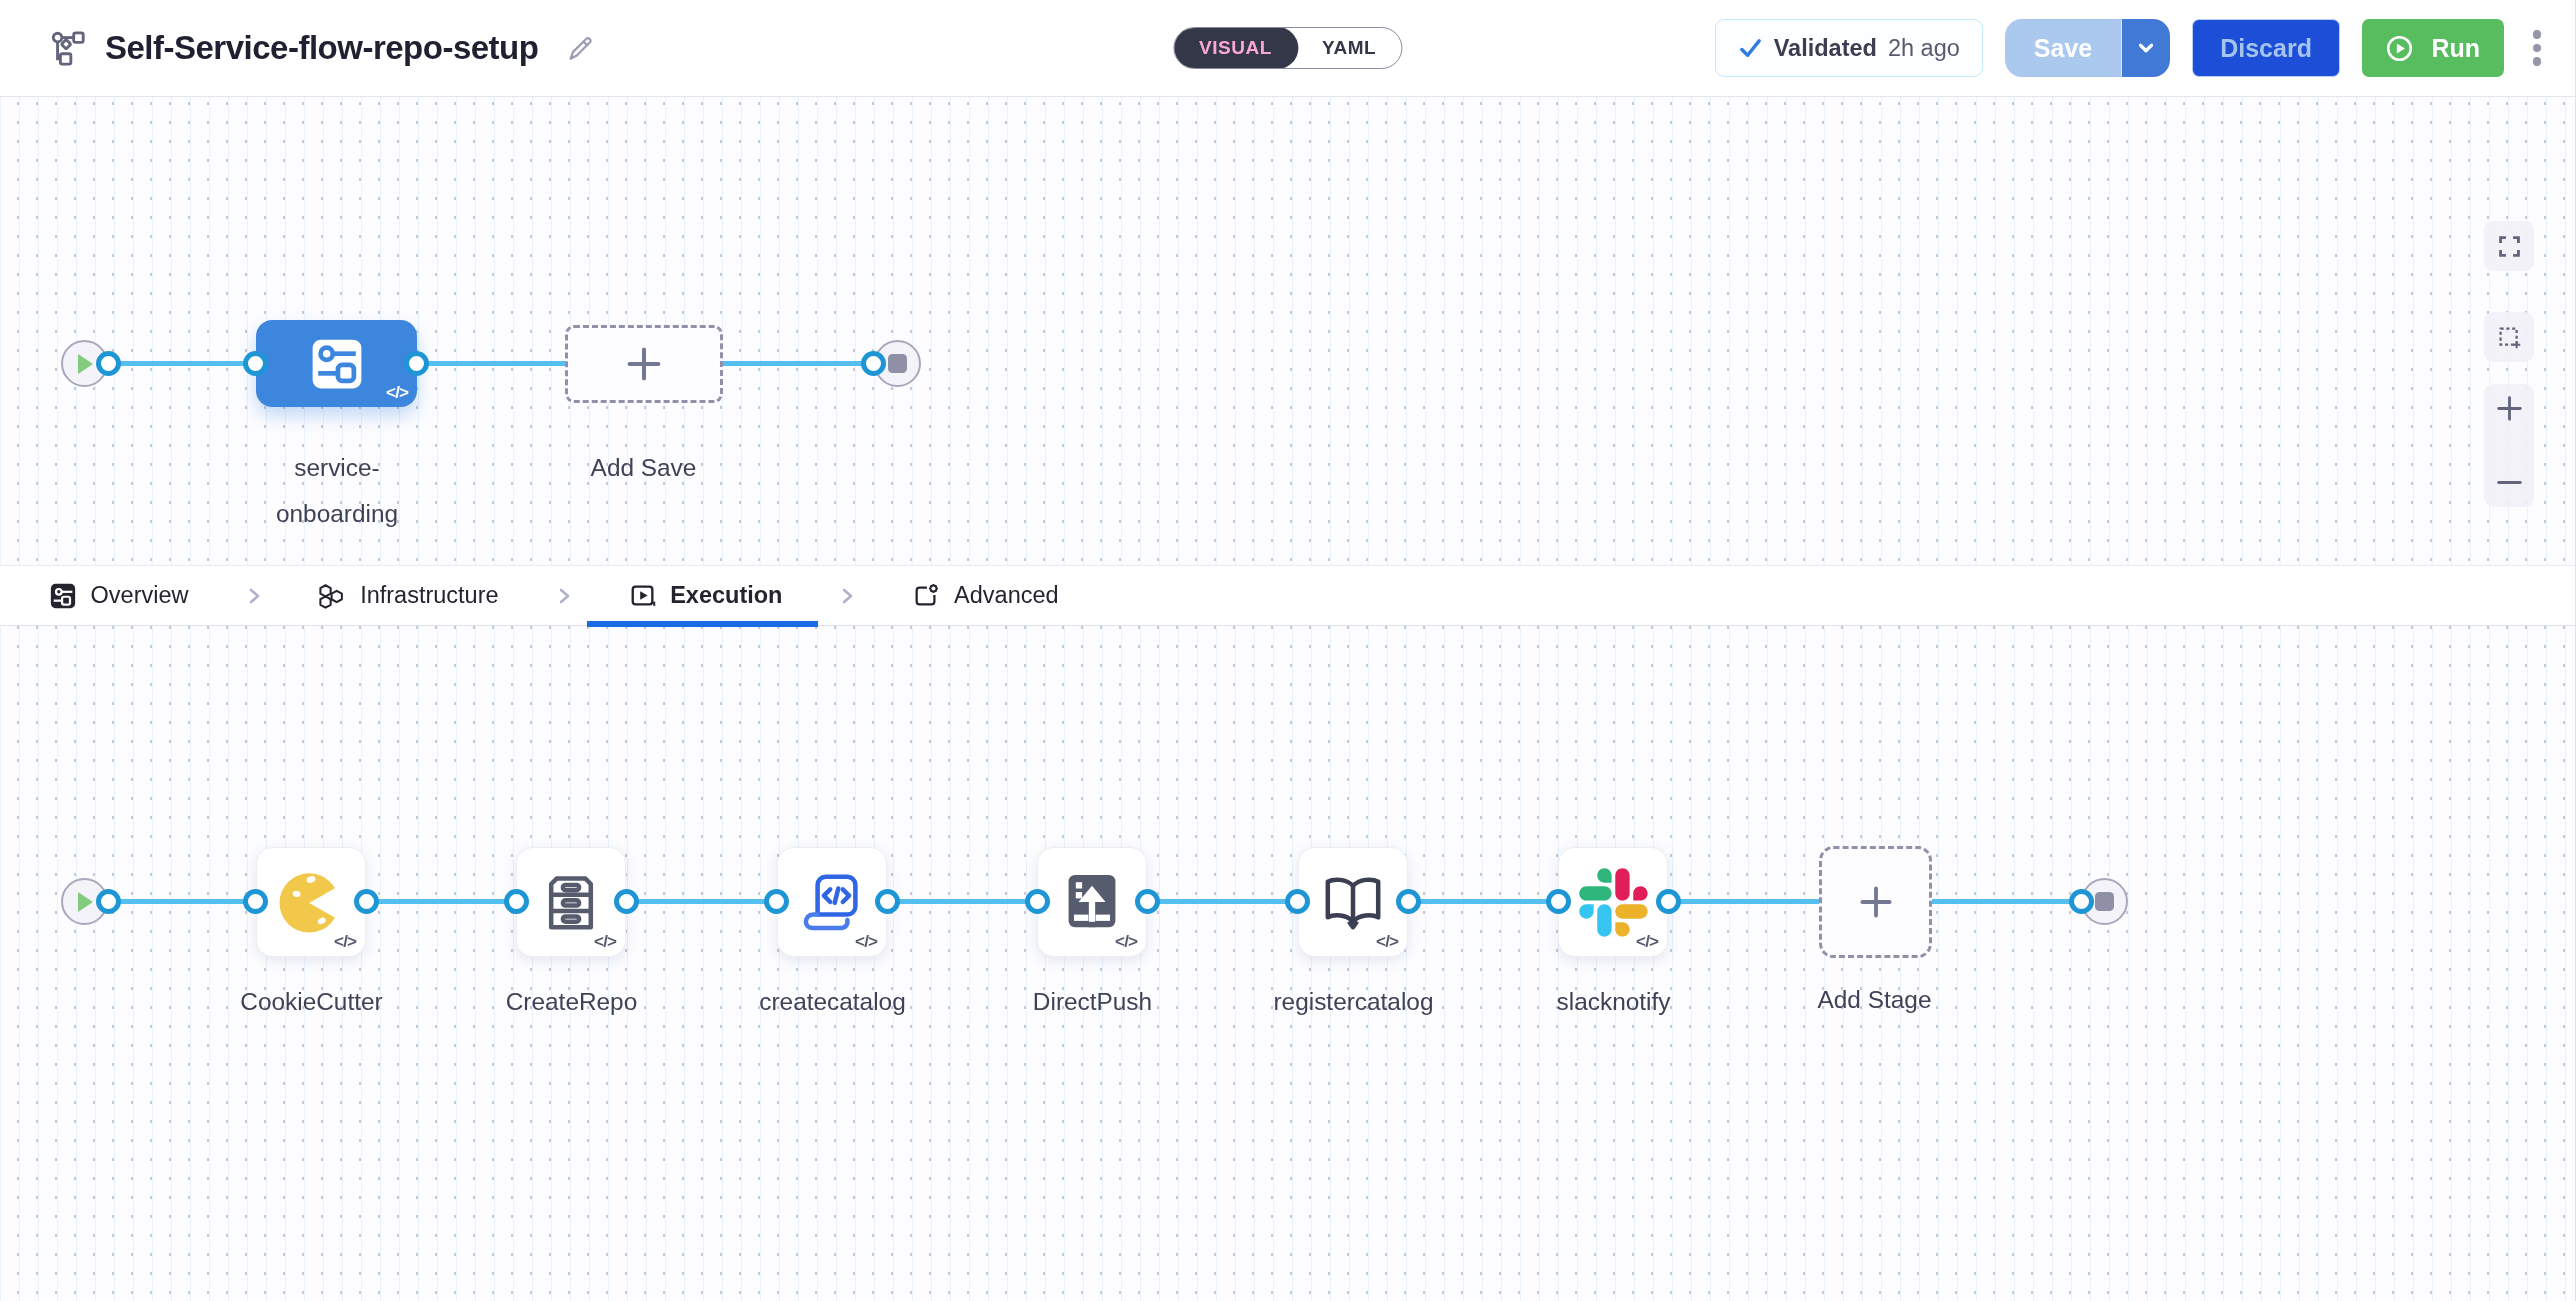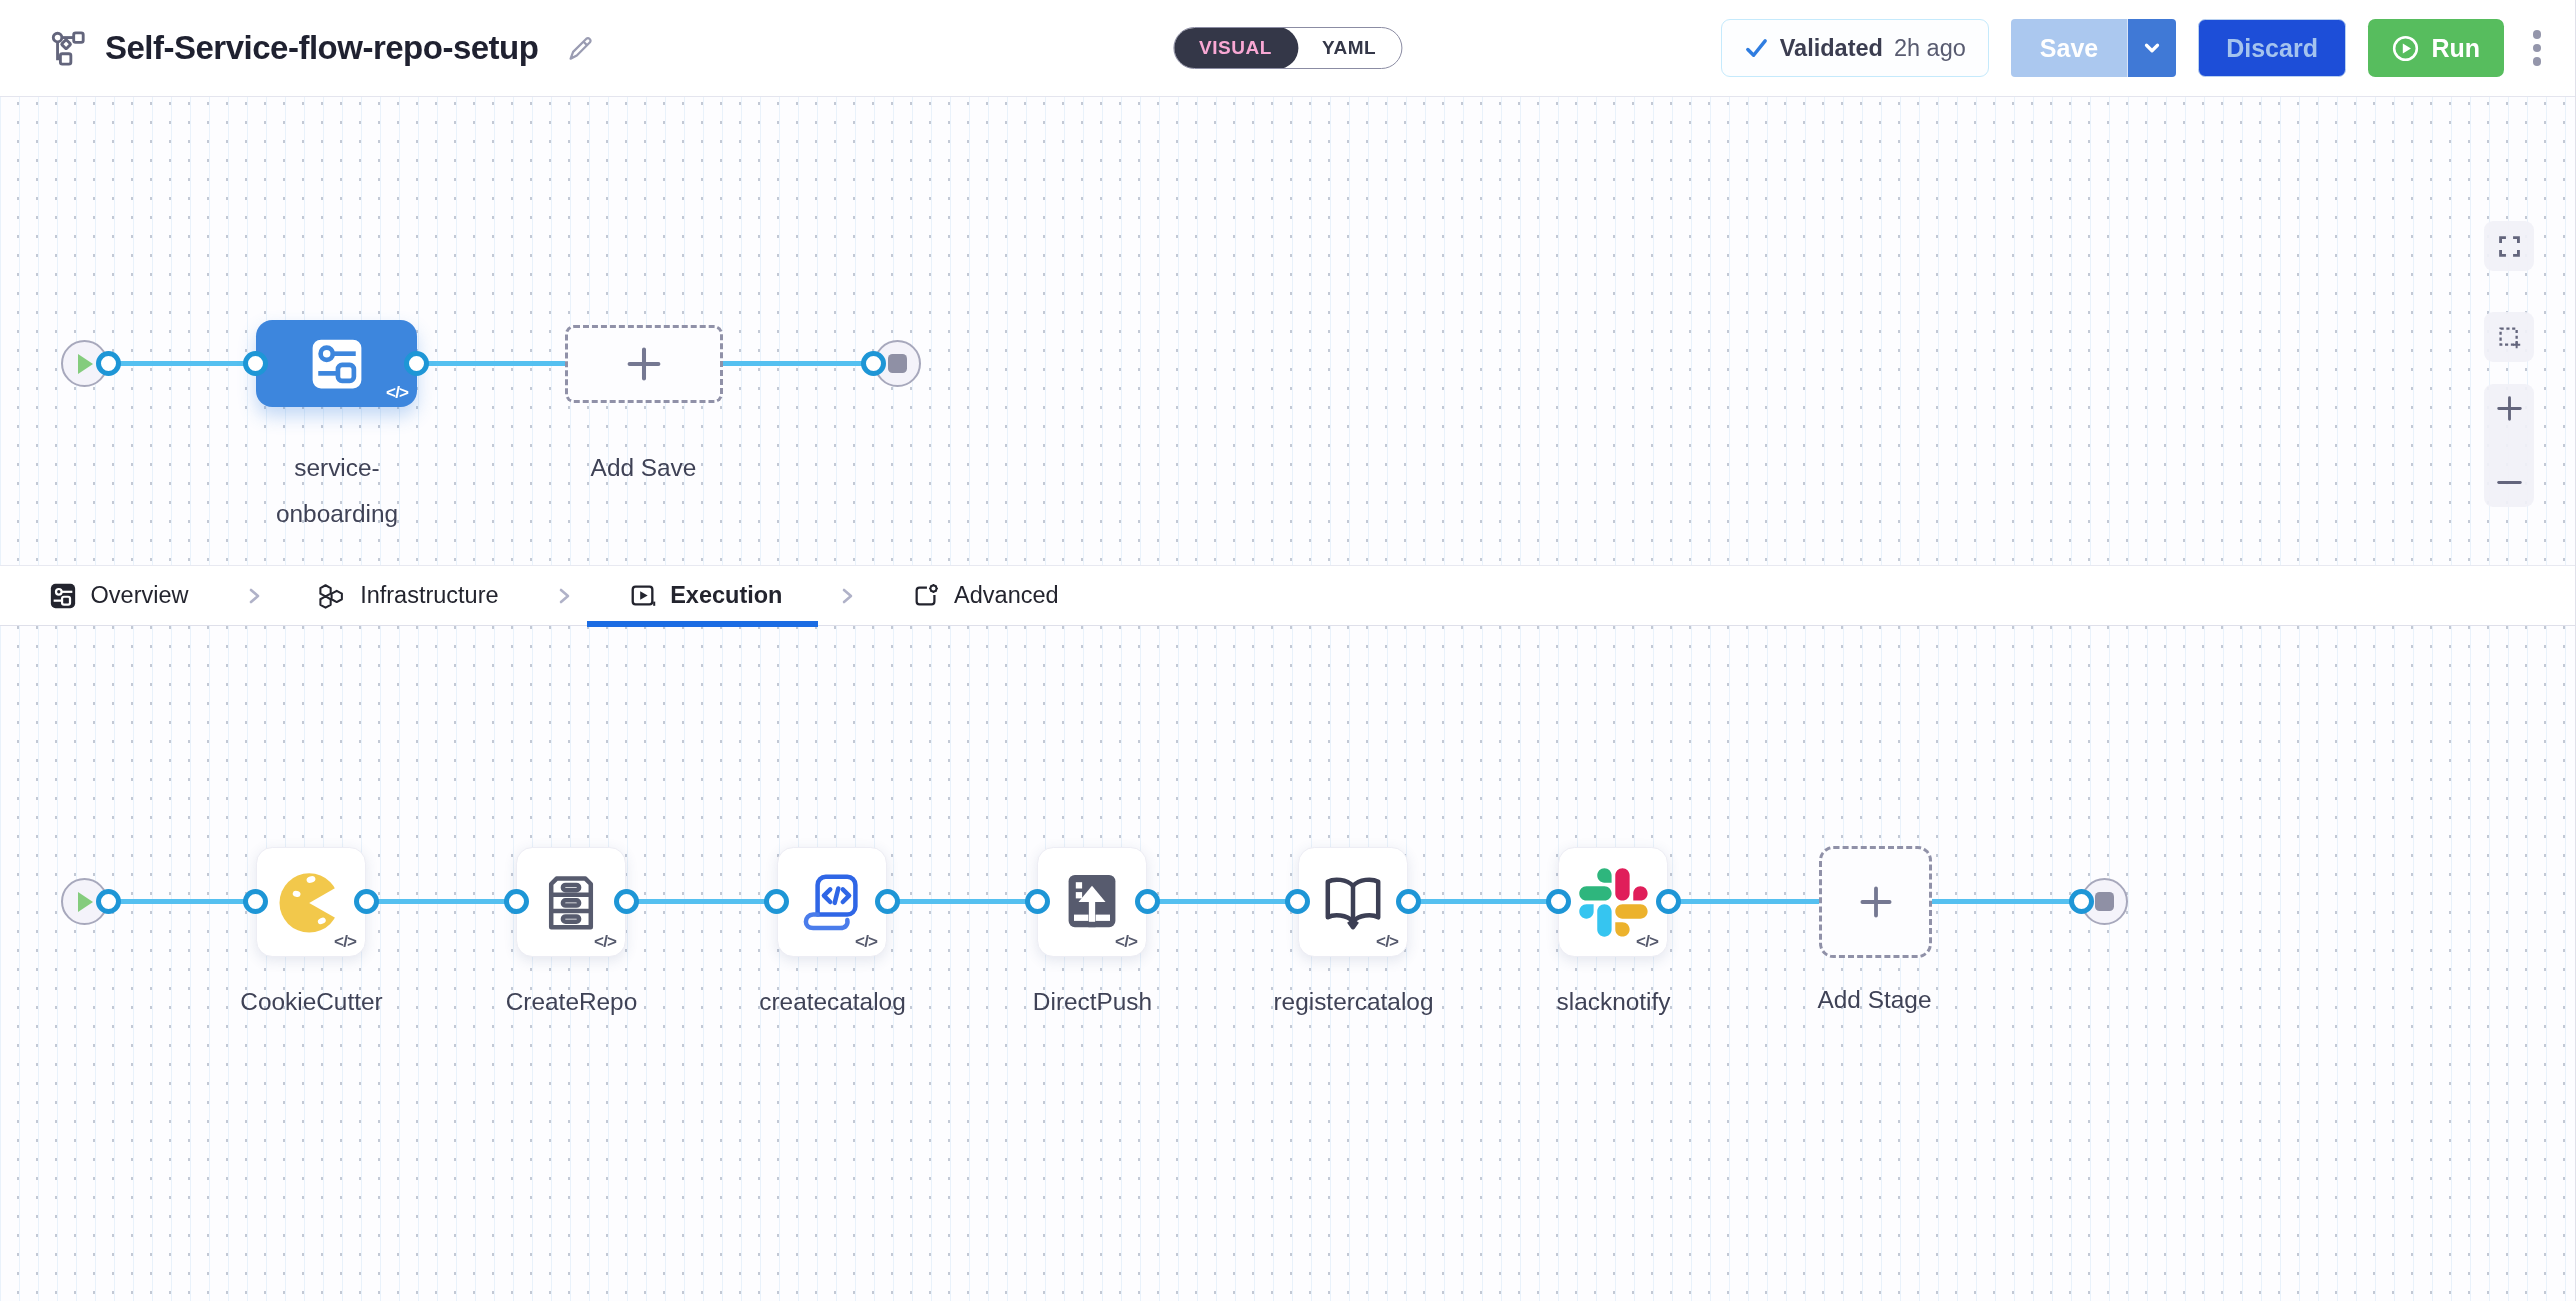--- a/index.html
+++ b/index.html
@@ -17,27 +17,27 @@
                  display:flex; align-items:center; height:42px; border:1.8px solid #8b8ca3; border-radius:23.5px; background:#fff; overflow:hidden; }
   .mode-opt { height:42px; display:flex; align-items:center; padding:0 25px; font-size:19px; font-weight:700; letter-spacing:0.5px; color:#343748; }
   .mode-opt.selected { background:#343748; color:#f9a8d4; border-radius:23.5px; margin:-1.8px; height:42px; padding:0 27px; }
 
   .header-right { margin-left:auto; display:flex; align-items:center; gap:22px; }
   .validated-badge { display:flex; align-items:center; gap:11px; height:58px; padding:0 22px;
                      border:1.8px solid #c5eafc; border-radius:9px; background:#fdfeff; }
   .validated-label { font-size:23.5px; font-weight:700; color:#3b3d50; }
   .validated-time { font-size:23.5px; color:#585b70; }
 
-  .save-split { display:flex; height:58px; border-radius:4px; overflow:hidden; }
+  .save-split { display:flex; height:58px; border-radius:17px; overflow:hidden; }
   .save-main { background:#abc8ef; color:#fff; font-size:25px; font-weight:700; display:flex; align-items:center; padding:0 29px; border:none; cursor:default; }
   .save-caret { width:49px; background:#4079d6; display:flex; align-items:center; justify-content:center; border:none; border-left:1.8px solid rgba(255,255,255,.8); cursor:pointer; }
   .discard-btn { height:58px; padding:0 27px; background:#1d4ed8; border:1.8px solid #b9d1f0; border-radius:7.2px;
                  color:#a4c3ee; font-size:25px; font-weight:700; display:flex; align-items:center; cursor:pointer; }
   .run-btn { height:58px; padding:0 23.5px; background:#57bd5e; border:none; border-radius:7.2px; color:#fff;
-             font-size:25px; font-weight:700; display:flex; align-items:center; gap:11px; cursor:pointer; }
+             font-size:25px; font-weight:700; display:flex; align-items:center; gap:17px; cursor:pointer; }
   .kebab { display:flex; flex-direction:column; gap:5.4px; padding:5.4px 7.2px; cursor:pointer; }
   .kebab span { width:8.1px; height:8.1px; border-radius:50%; background:#9496ab; }
 
   
   .canvas { position:absolute; left:0; width:100%;
     background-color:#fdfdff;
     background-image:
       linear-gradient(to right, #e9f2fb 1.4px, transparent 1.4px),
       radial-gradient(circle, #c3c9d5 1.5px, transparent 1.9px);
     background-size:19px 19px, 19px 19px;

